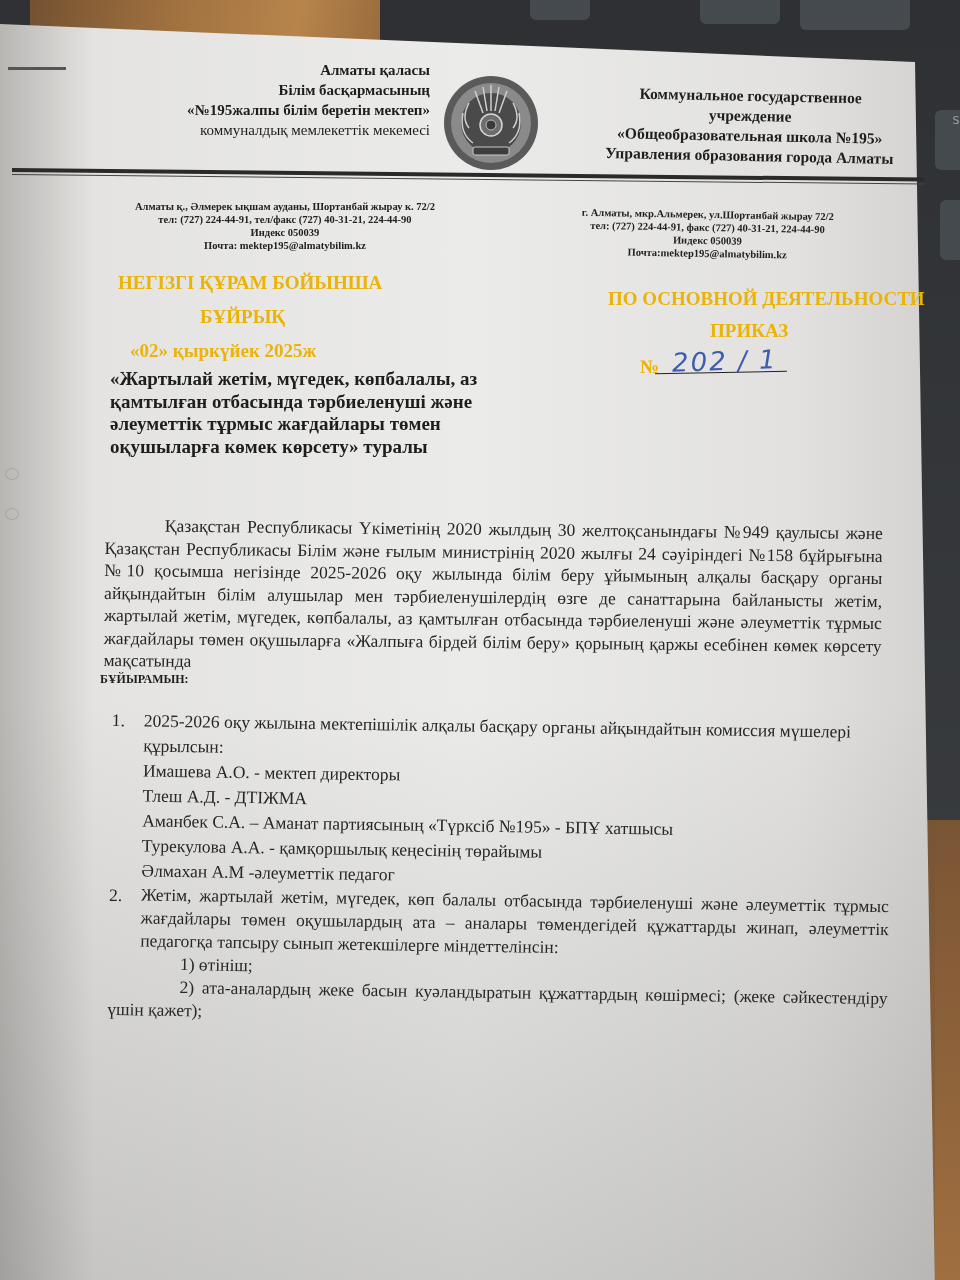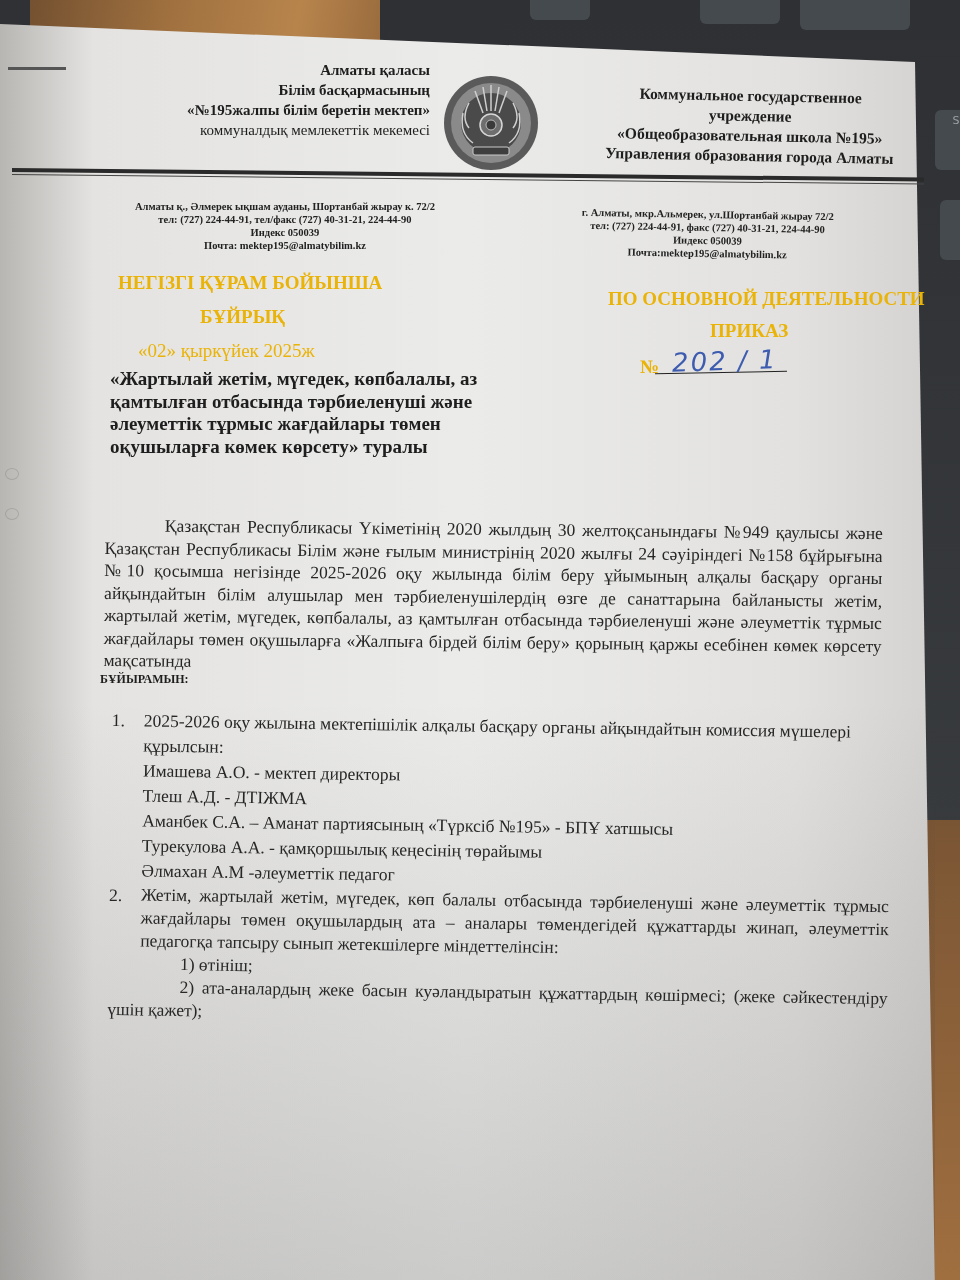--- a/index.html
+++ b/index.html
@@ -68,21 +68,21 @@
     font-size: 10.5px; line-height: 13px;
   }
   .addr-left { left: 85px; top: 200px; width: 400px; }
   .addr-right { left: 535px; top: 208px; width: 345px; transform: rotate(1deg); }
 
   .order-left, .order-right {
     position: absolute; color: #eab308; font-size: 19px; font-weight: bold;
   }
   .lbl-kz-type { left: 118px; top: 272px; }
   .lbl-kz-order { left: 200px; top: 306px; }
-  .lbl-kz-date { left: 130px; top: 340px; font-weight: normal; margin-left: 8px; }
+  .lbl-kz-date { left: 130px; top: 340px; font-weight: bold; }
   .lbl-ru-type { left: 608px; top: 288px; }
   .lbl-ru-order { left: 710px; top: 320px; text-align: center; }
   .lbl-ru-no { left: 640px; top: 356px; }
   .no-line {
     position: absolute; left: 655px; top: 372px; width: 132px; height: 1px; background: #222;
     transform: rotate(-1deg);
   }
   .no-hand {
     position: absolute; left: 672px; top: 346px; color: #3d5cb0; font-size: 26px;
     font-family: "DejaVu Sans", sans-serif; font-style: italic; letter-spacing: 2px;

